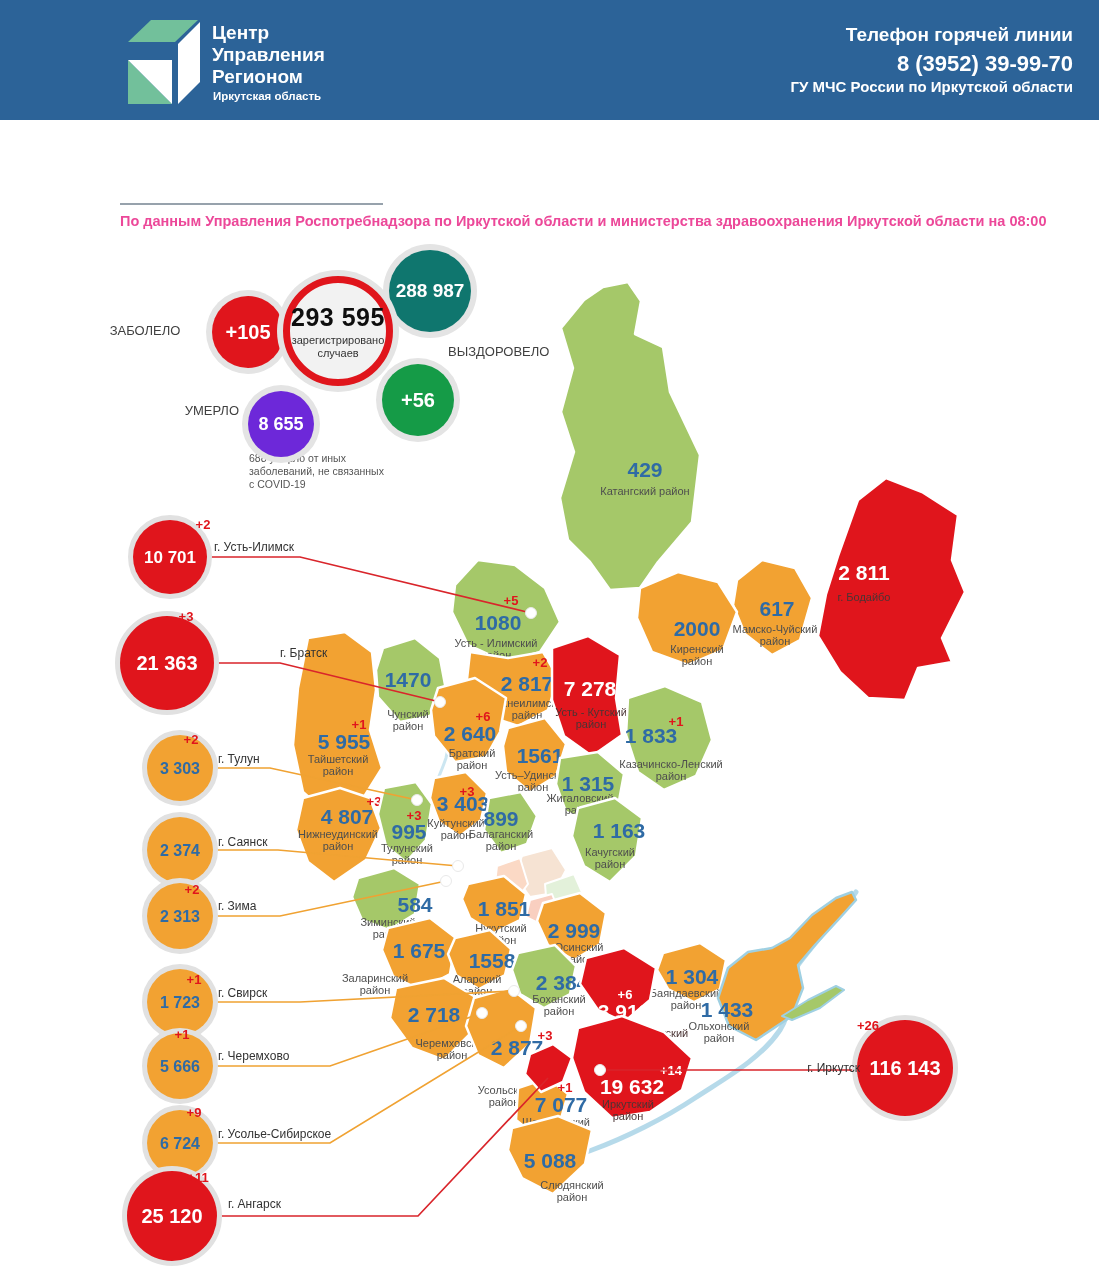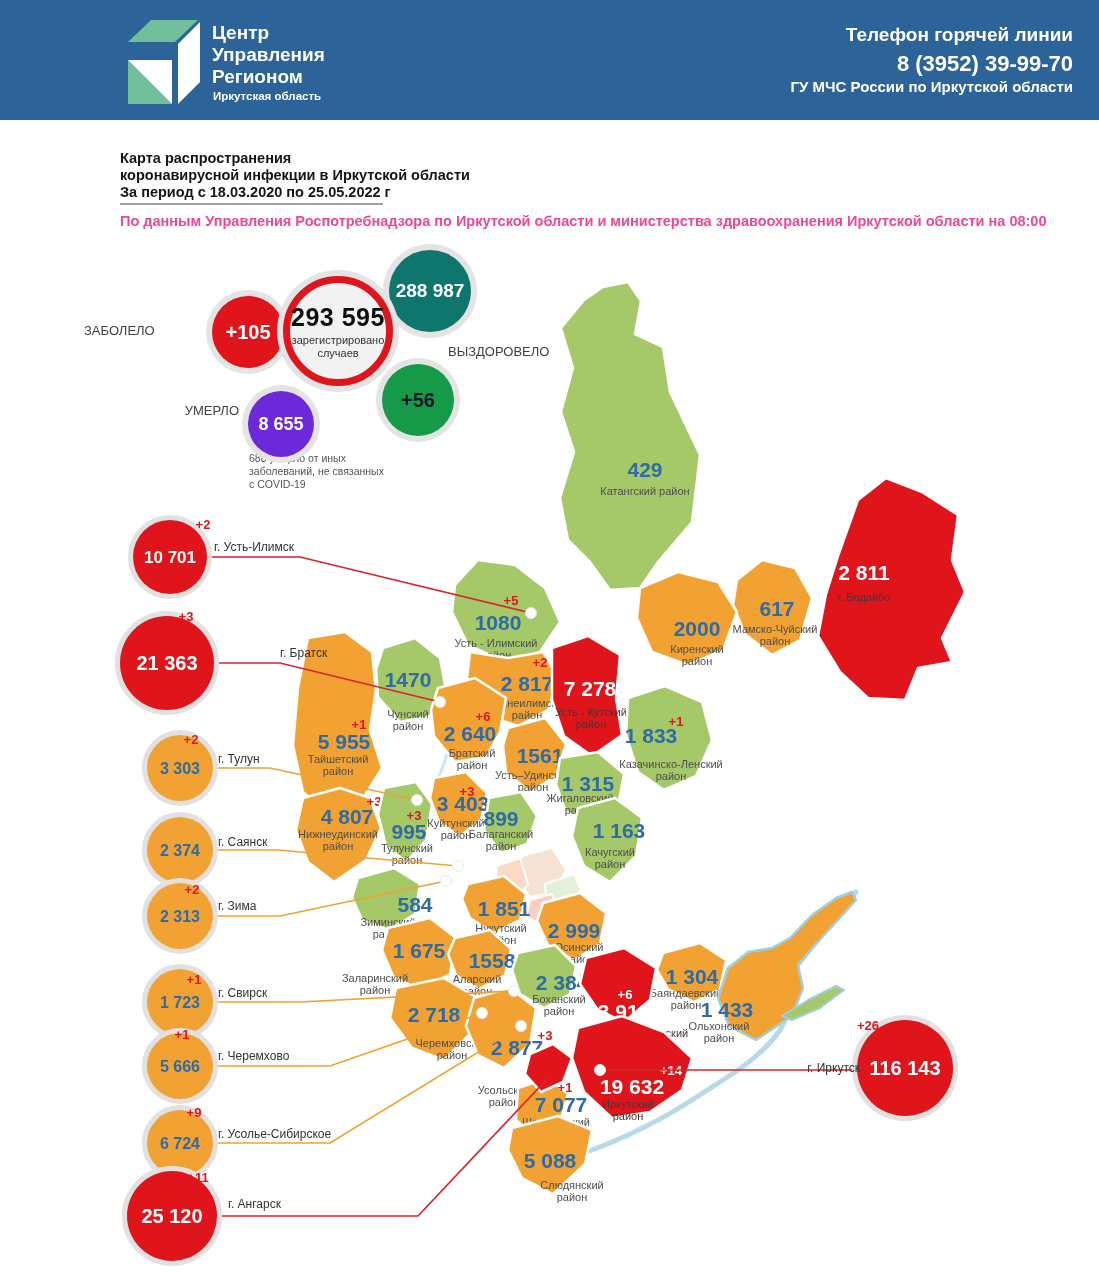--- a/index.html
+++ b/index.html
@@ -27,25 +27,25 @@
         box-shadow:0 0 0 6px #E4E4E4;}
   .stat-infected{left:212px;top:296px;width:72px;height:72px;background:#E0151C;z-index:2;}
   .stat-infected .v{color:#fff;font-weight:bold;font-size:20px;}
   .stat-registered{left:283px;top:276px;width:96px;height:96px;background:#F2F2F2;
                    border:7px solid #E0151C;z-index:3;}
   .stat-registered .v{color:#0e0e0e;font-weight:bold;font-size:25px;letter-spacing:.5px;}
   .stat-registered .cap{color:#333;font-size:11px;line-height:13px;margin-top:2px;}
   .stat-recovered{left:389px;top:250px;width:82px;height:82px;background:#0f766e;z-index:1;}
   .stat-recovered .v{color:#fff;font-weight:bold;font-size:19px;}
   .stat-plus56{left:382px;top:364px;width:72px;height:72px;background:#159B47;z-index:4;}
-  .stat-plus56 .v{color:#0f172a;font-weight:bold;font-size:20px;text-align:right;}
+  .stat-plus56 .v{color:#ffffff;font-weight:bold;font-size:20px;text-align:right;}
   .stat-died{left:248px;top:391px;width:66px;height:66px;background:#6d28d9;z-index:4;}
   .stat-died .v{color:#fff;font-weight:bold;font-size:18px;}
   .stat-label{position:absolute;color:#3f3f3f;font-size:13px;}
-  .lbl-infected{left:84px;top:323px;width:122px;text-align:left;}
+  .lbl-infected{left:84px;top:323px;width:122px;text-align:center;}
   .lbl-recovered{left:448px;top:344px;}
   .lbl-died{left:140px;top:403px;width:99px;text-align:right;}
   .died-note{position:absolute;left:249px;top:452px;color:#555;font-size:10.5px;line-height:13px;}
   
   #map-svg{position:absolute;left:0;top:0;}
   text{font-family:"Liberation Sans",sans-serif;}
   .dnum{font-size:21px;font-weight:bold;fill:#2F6BA5;}
   .dnum.white{fill:#ffffff;}
   .dname{font-size:11px;fill:#4E4E4E;}
   .dname.onred{fill:#4a3434;}
@@ -71,25 +71,20 @@
       <div>Регионом</div>
     </div>
     <div class="org-region">Иркутская область</div>
     <div class="hotline">
       <div class="hotline-label">Телефон горячей линии</div>
       <div class="hotline-phone">8 (3952) 39-99-70</div>
       <div class="hotline-org">ГУ МЧС России по Иркутской области</div>
     </div>
   </div>
 
-  <div class="title-block">
-    <div>Карта распространения</div>
-    <div>коронавирусной инфекции в Иркутской области</div>
-    <div>За период с 18.03.2020 по 25.05.2022 г</div>
-  </div>
   <div class="title-rule"></div>
   <div class="source-line">По данным Управления Роспотребнадзора по Иркутской области и министерства здравоохранения Иркутской области на 08:00</div>
 
   <div class="stat-label lbl-infected">ЗАБОЛЕЛО</div>
   <div class="stat stat-infected">
     <div class="v">+105</div>
   </div>
   <div class="stat stat-registered">
     <div class="v">293 595</div>
     <div class="cap">

